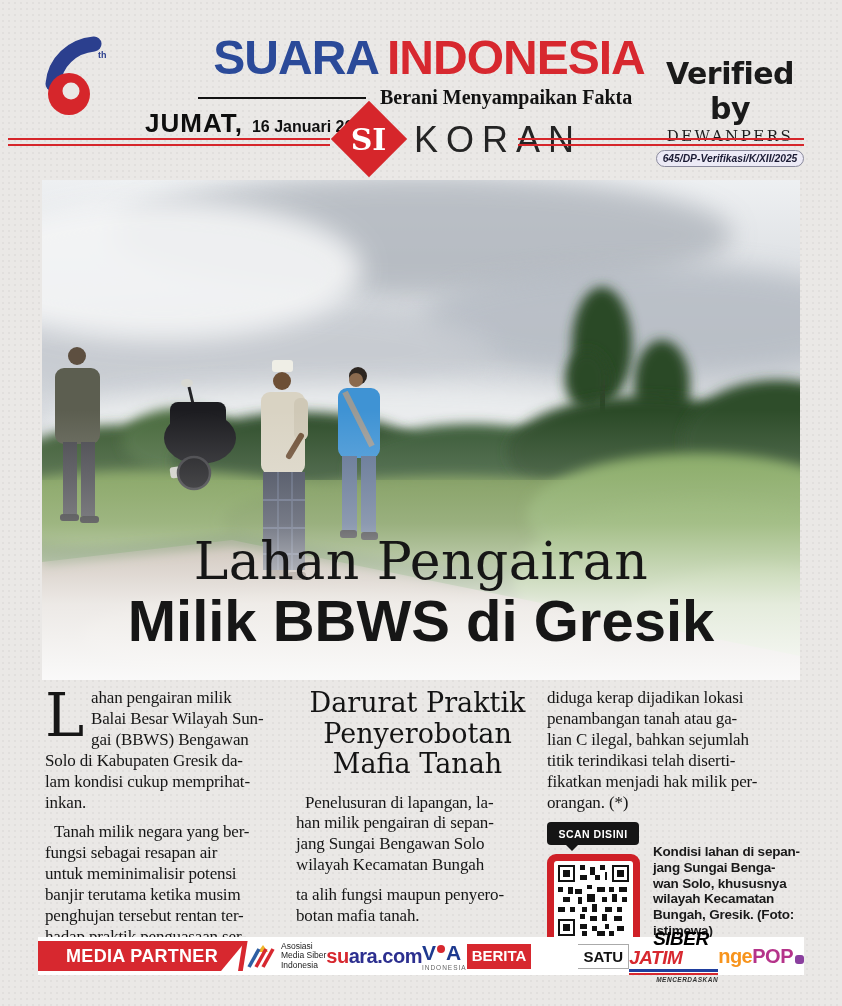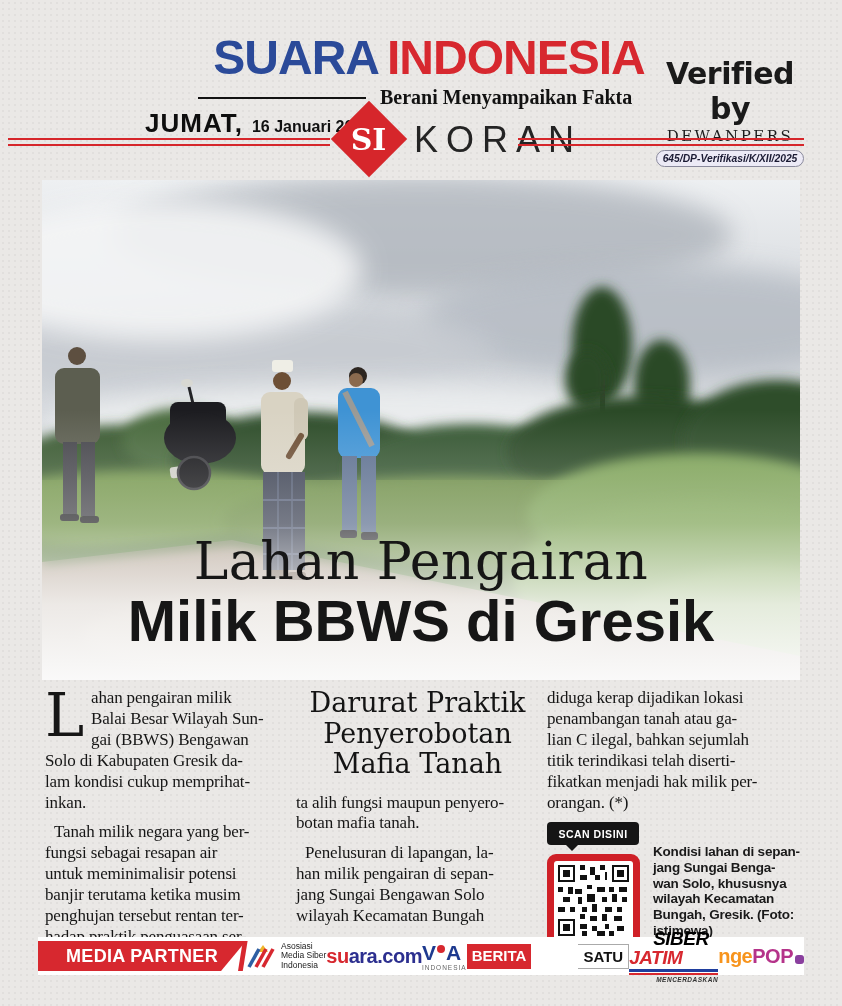--- a/index.html
+++ b/index.html
@@ -104,20 +104,28 @@
   .ngepop { display:flex; align-items:center; font-weight:bold; font-size:20px; letter-spacing:-0.5px; }
   .ngepop .n1 { color:#f7941d; } .ngepop .n2 { color:#b5338a; }
   .ngepop .bdg { width:9px; height:9px; border-radius:3px; background:#8a3f9e; margin-left:2px; margin-top:6px; }
 </style>
 </head>
 <body>
 
 <div id="page">
 
   <div class="anniv">
+    <div class="six-wrap">
+      <svg width="62" height="84" viewBox="0 0 62 84">
+        <path d="M52 8 C30 10 13 26 11 48" stroke="#2b3f8e" stroke-width="15" fill="none" stroke-linecap="round"></path>
+        <circle cx="27" cy="58" r="21" fill="#d6262b"></circle>
+        <circle cx="29" cy="55" r="8.5" fill="#eae8e6"></circle>
+      </svg>
+      <span class="th">th</span>
+    </div>
   </div>
 
   <div class="masthead">
     <div class="big"><span class="w1">SUARA</span><span class="w2">INDONESIA</span></div>
     <div class="sub">
       <div class="rule"></div>
       <div class="slogan">Berani Menyampaikan Fakta</div>
     </div>
   </div>
 
@@ -265,26 +273,26 @@
 untuk meminimalisir potensi
 banjir terutama ketika musim
 penghujan tersebut rentan ter-
 hadap praktik penguasaan ser-</p>
     </div>
 
     <div class="col">
       <div class="subhead ml">Darurat Praktik
 Penyerobotan
 Mafia Tanah</div>
-      <p class="ml">ta alih fungsi maupun penyero-
-botan mafia tanah.</p>
       <p class="ml indent">Penelusuran di lapangan, la-
 han milik pengairan di sepan-
 jang Sungai Bengawan Solo
 wilayah Kecamatan Bungah</p>
+      <p class="ml">ta alih fungsi maupun penyero-
+botan mafia tanah.</p>
     </div>
 
     <div class="col">
       <p class="ml">diduga kerap dijadikan lokasi
 penambangan tanah atau ga-
 lian C ilegal, bahkan sejumlah
 titik terindikasi telah diserti-
 fikatkan menjadi hak milik per-
 orangan. (*)</p>
       <div class="qrsec">

